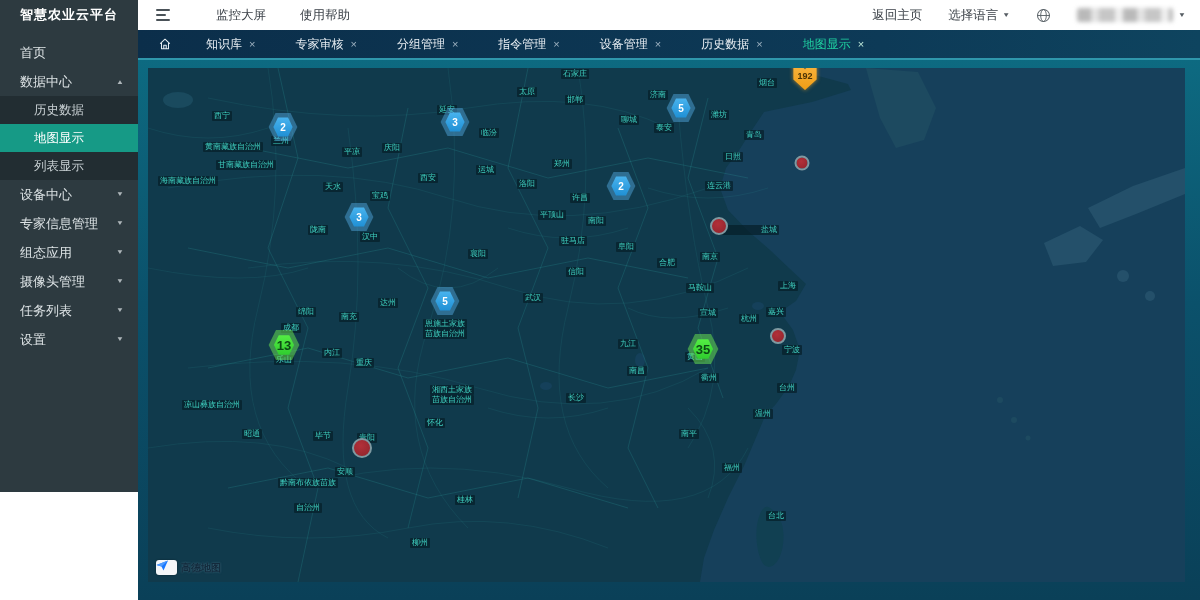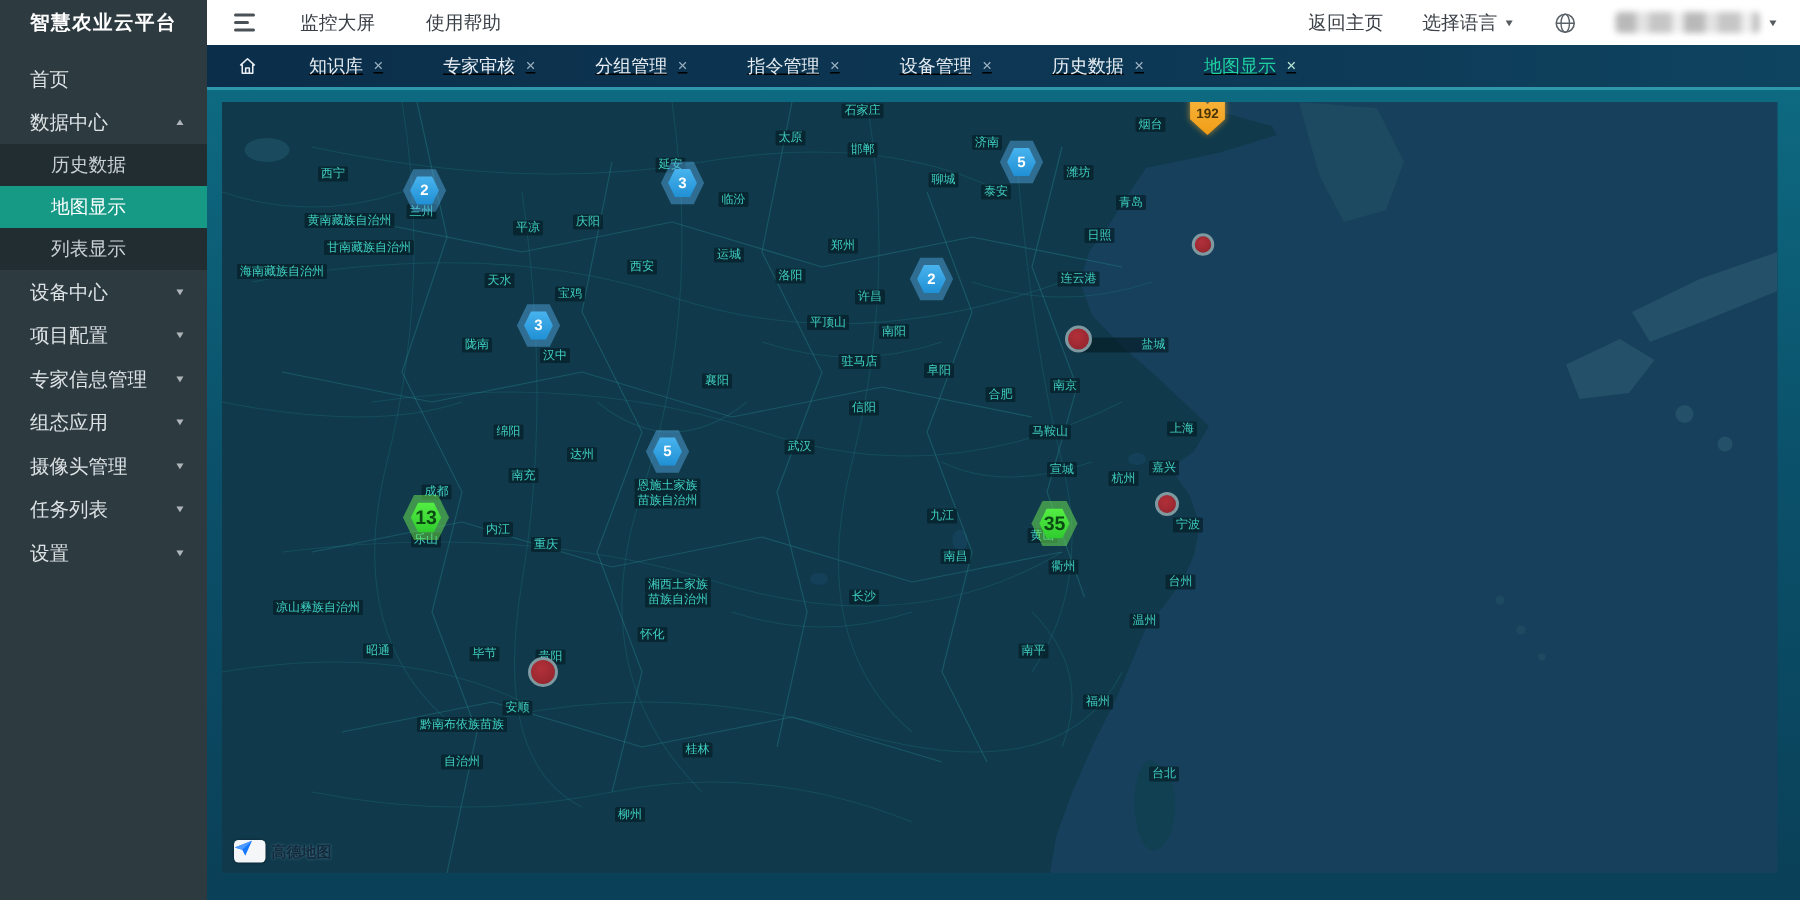--- a/index.html
+++ b/index.html
@@ -1,21 +1,21 @@
 <!DOCTYPE html>
 <html><head>
 <meta charset="utf-8">
 <style>
   * { margin:0; padding:0; box-sizing:border-box; }
   html,body { width:1200px; height:600px; overflow:hidden;
     font-family:"Liberation Sans","DejaVu Sans",sans-serif; }
   .app { display:flex; width:1200px; height:600px; }
 
   
-  .sidebar { width:138px; height:600px; background:#2d3a40; flex:0 0 138px; color:#e3e8ea; }
+  .sidebar { width:138px; height:492px; background:#2d3a40; flex:0 0 138px; color:#e3e8ea; }
   .logo { height:30px; line-height:30px; text-align:center; color:#ffffff;
     font-size:13px; font-weight:bold; letter-spacing:1px; }
   .nav { padding-top:8px; }
   .nav-item { height:29px; display:flex; align-items:center; padding:0 14px 0 20px;
     font-size:13px; color:#dde3e5; cursor:pointer; justify-content:space-between; }
   .nav-item .caret { font-size:8px; color:#aeb6ba; transform:scale(1,.8); }
   .submenu { background:#222d32; }
   .sub-item { height:28px; display:flex; align-items:center; padding-left:34px;
     font-size:12.5px; color:#c9d1d4; cursor:pointer; }
   .sub-item.active { background:#169a86; color:#ffffff; }
@@ -32,21 +32,21 @@
   .top-link { cursor:pointer; }
   .topbar .right { margin-left:auto; display:flex; align-items:center; gap:26px; }
   .lang { display:flex; align-items:center; gap:4px; cursor:pointer; }
   .caret-sm { font-size:8px; color:#555c62; transform:scale(1,.8); }
   .globe { width:15px; height:15px; cursor:pointer; }
   .user-box { display:flex; align-items:center; gap:5px; cursor:pointer; }
   .user-blur { width:96px; height:14px; border-radius:3px; filter:blur(2px);
     background:repeating-linear-gradient(90deg,#b9b9b9 0 14px,#e3e3e3 14px 22px,#c6c6c6 22px 38px,#efefef 38px 46px); }
 
   .tabbar { height:28px; background:linear-gradient(90deg,#0b2e4a 0%,#0d3a57 70%,#0e445f 100%);
-    display:flex; align-items:center; padding-left:20px; gap:0;text-decoration:underline; }
+    display:flex; align-items:center; padding-left:20px; gap:0; }
   .home-ic { width:14px; height:14px; margin-right:16px; cursor:pointer; flex:0 0 auto; }
   .tab { display:flex; align-items:center; gap:7px; font-size:12px; color:#e8eef3;
     padding:0 22px 0 18px; cursor:pointer; height:100%; }
   .tab .x { color:#9fb3c2; font-size:11px; }
   .tab.active { color:#1fd0a0; }
   .tab.active .x { color:#bfe9da; }
 
   .content { flex:1; position:relative; border-top:2px solid #2f97ac;
     background:linear-gradient(180deg,#0d6a81 0%,#0b516b 45%,#0a4058 100%); }
 
@@ -105,24 +105,20 @@
         <div class="submenu">
           <div class="sub-item">历史数据</div>
           <div class="sub-item active">地图显示</div>
           <div class="sub-item">列表显示</div>
         </div>
         <div class="nav-item">
           <span>设备中心</span>
           <span class="caret">▼</span>
         </div>
         <div class="nav-item">
-          <span>项目配置</span>
-          <span class="caret">▼</span>
-        </div>
-        <div class="nav-item">
           <span>专家信息管理</span>
           <span class="caret">▼</span>
         </div>
         <div class="nav-item">
           <span>组态应用</span>
           <span class="caret">▼</span>
         </div>
         <div class="nav-item">
           <span>摄像头管理</span>
           <span class="caret">▼</span>
@@ -140,21 +136,21 @@
 
   <div class="main">
 
     <header class="topbar">
       <div class="left">
         <span class="burger">
             <i></i>
             <i></i>
             <i></i>
           </span>
-        <span id="topbar-links" style="display:flex;gap:34px;">
+        <span id="topbar-links" style="display:flex;gap:34px;margin-left:16px;">
             <span class="top-link">监控大屏</span>
             <span class="top-link">使用帮助</span>
           </span>
       </div>
       <div class="right">
         <span class="top-link">返回主页</span>
         <span class="lang">
           <span>选择语言</span>
           <span class="caret-sm">▼</span>
         </span>
@@ -303,21 +299,21 @@
             <span class="map-label" style="left: 478px; top: 179px;">阜阳</span>
             <span class="map-label" style="left: 428px; top: 204px;">信阳</span>
             <span class="map-label" style="left: 330px; top: 186px;">襄阳</span>
             <span class="map-label" style="left: 519px; top: 195px;">合肥</span>
             <span class="map-label" style="left: 562px; top: 189px;">南京</span>
             <span class="map-label" style="left: 385px; top: 230px;">武汉</span>
             <span class="map-label" style="left: 480px; top: 276px;">九江</span>
             <span class="map-label" style="left: 489px; top: 303px;">南昌</span>
             <span class="map-label" style="left: 400px; top: 330px; margin-left: 28px;">长沙</span>
             <span class="map-label" style="left: 143px; top: 260px;">成都</span>
-            <span class="map-label" style="left: 158px; top: 220px; margin-left: 33px;">绵阳</span>
+            <span class="map-label" style="left: 158px; top: 244px;">绵阳</span>
             <span class="map-label" style="left: 201px; top: 249px;">南充</span>
             <span class="map-label" style="left: 240px; top: 235px;">达州</span>
             <span class="map-label" style="left: 184px; top: 285px;">内江</span>
             <span class="map-label" style="left: 216px; top: 295px;">重庆</span>
             <span class="map-label" style="left: 136px; top: 292px;">乐山</span>
             <span class="map-label" style="left: 297px; top: 256px;">恩施土家族</span>
             <span class="map-label" style="left: 297px; top: 266px;">苗族自治州</span>
             <span class="map-label" style="left: 304px; top: 322px;">湘西土家族</span>
             <span class="map-label" style="left: 304px; top: 332px;">苗族自治州</span>
             <span class="map-label" style="left: 104px; top: 366px;">昭通</span>

